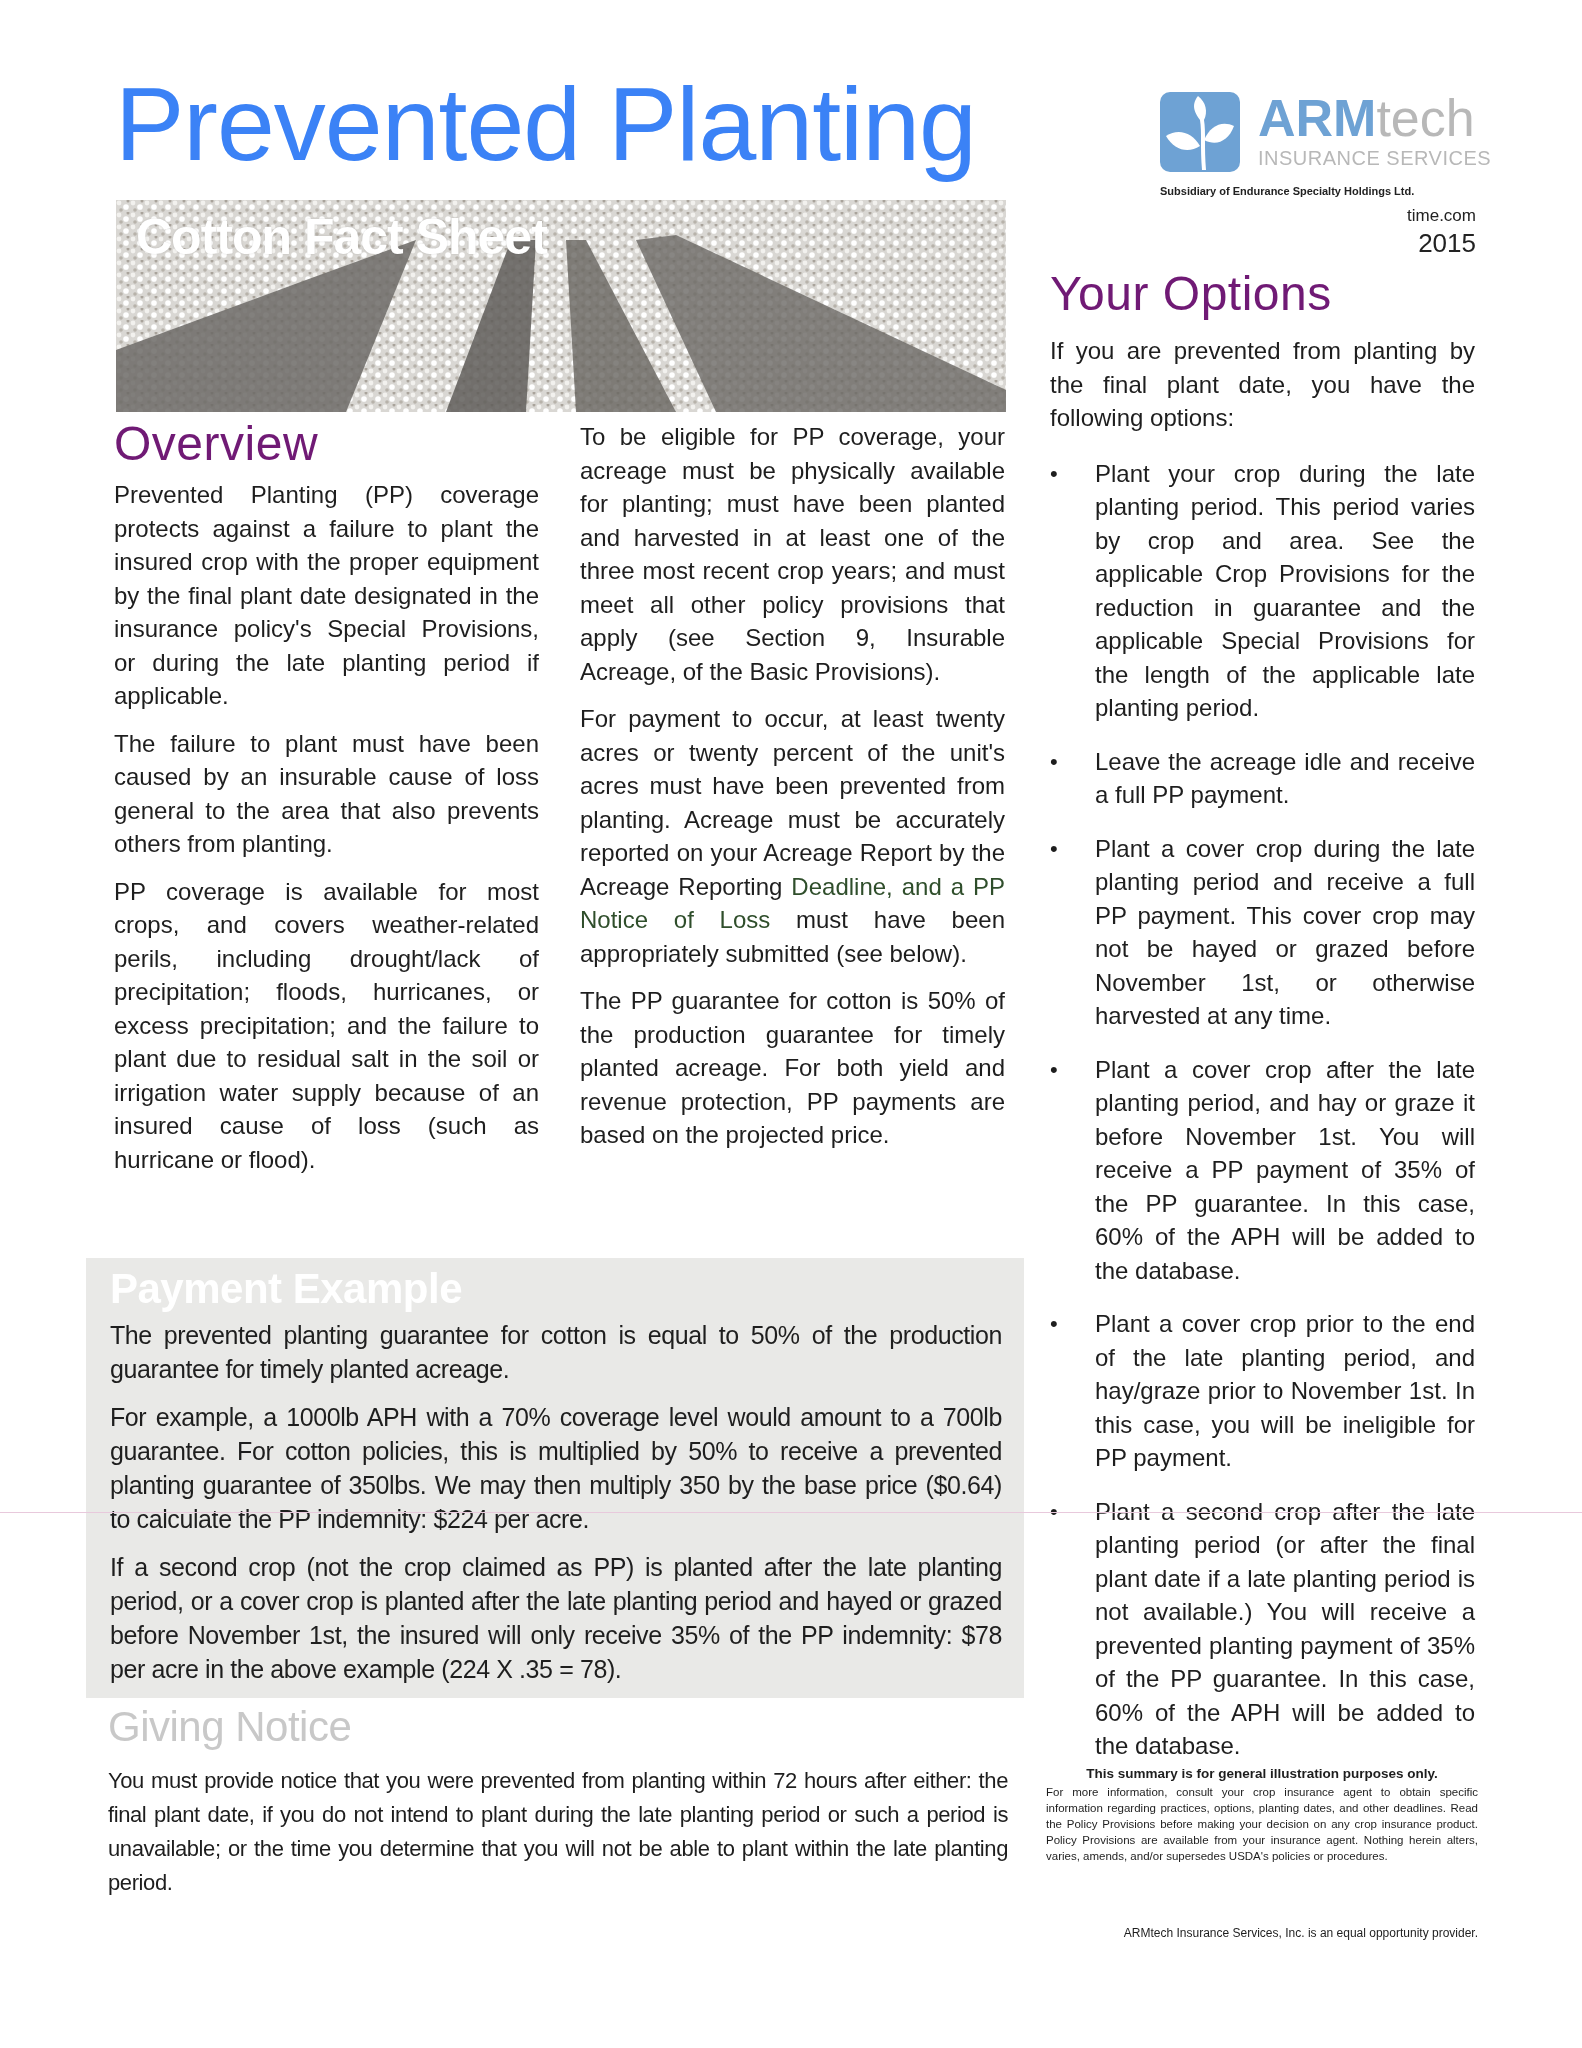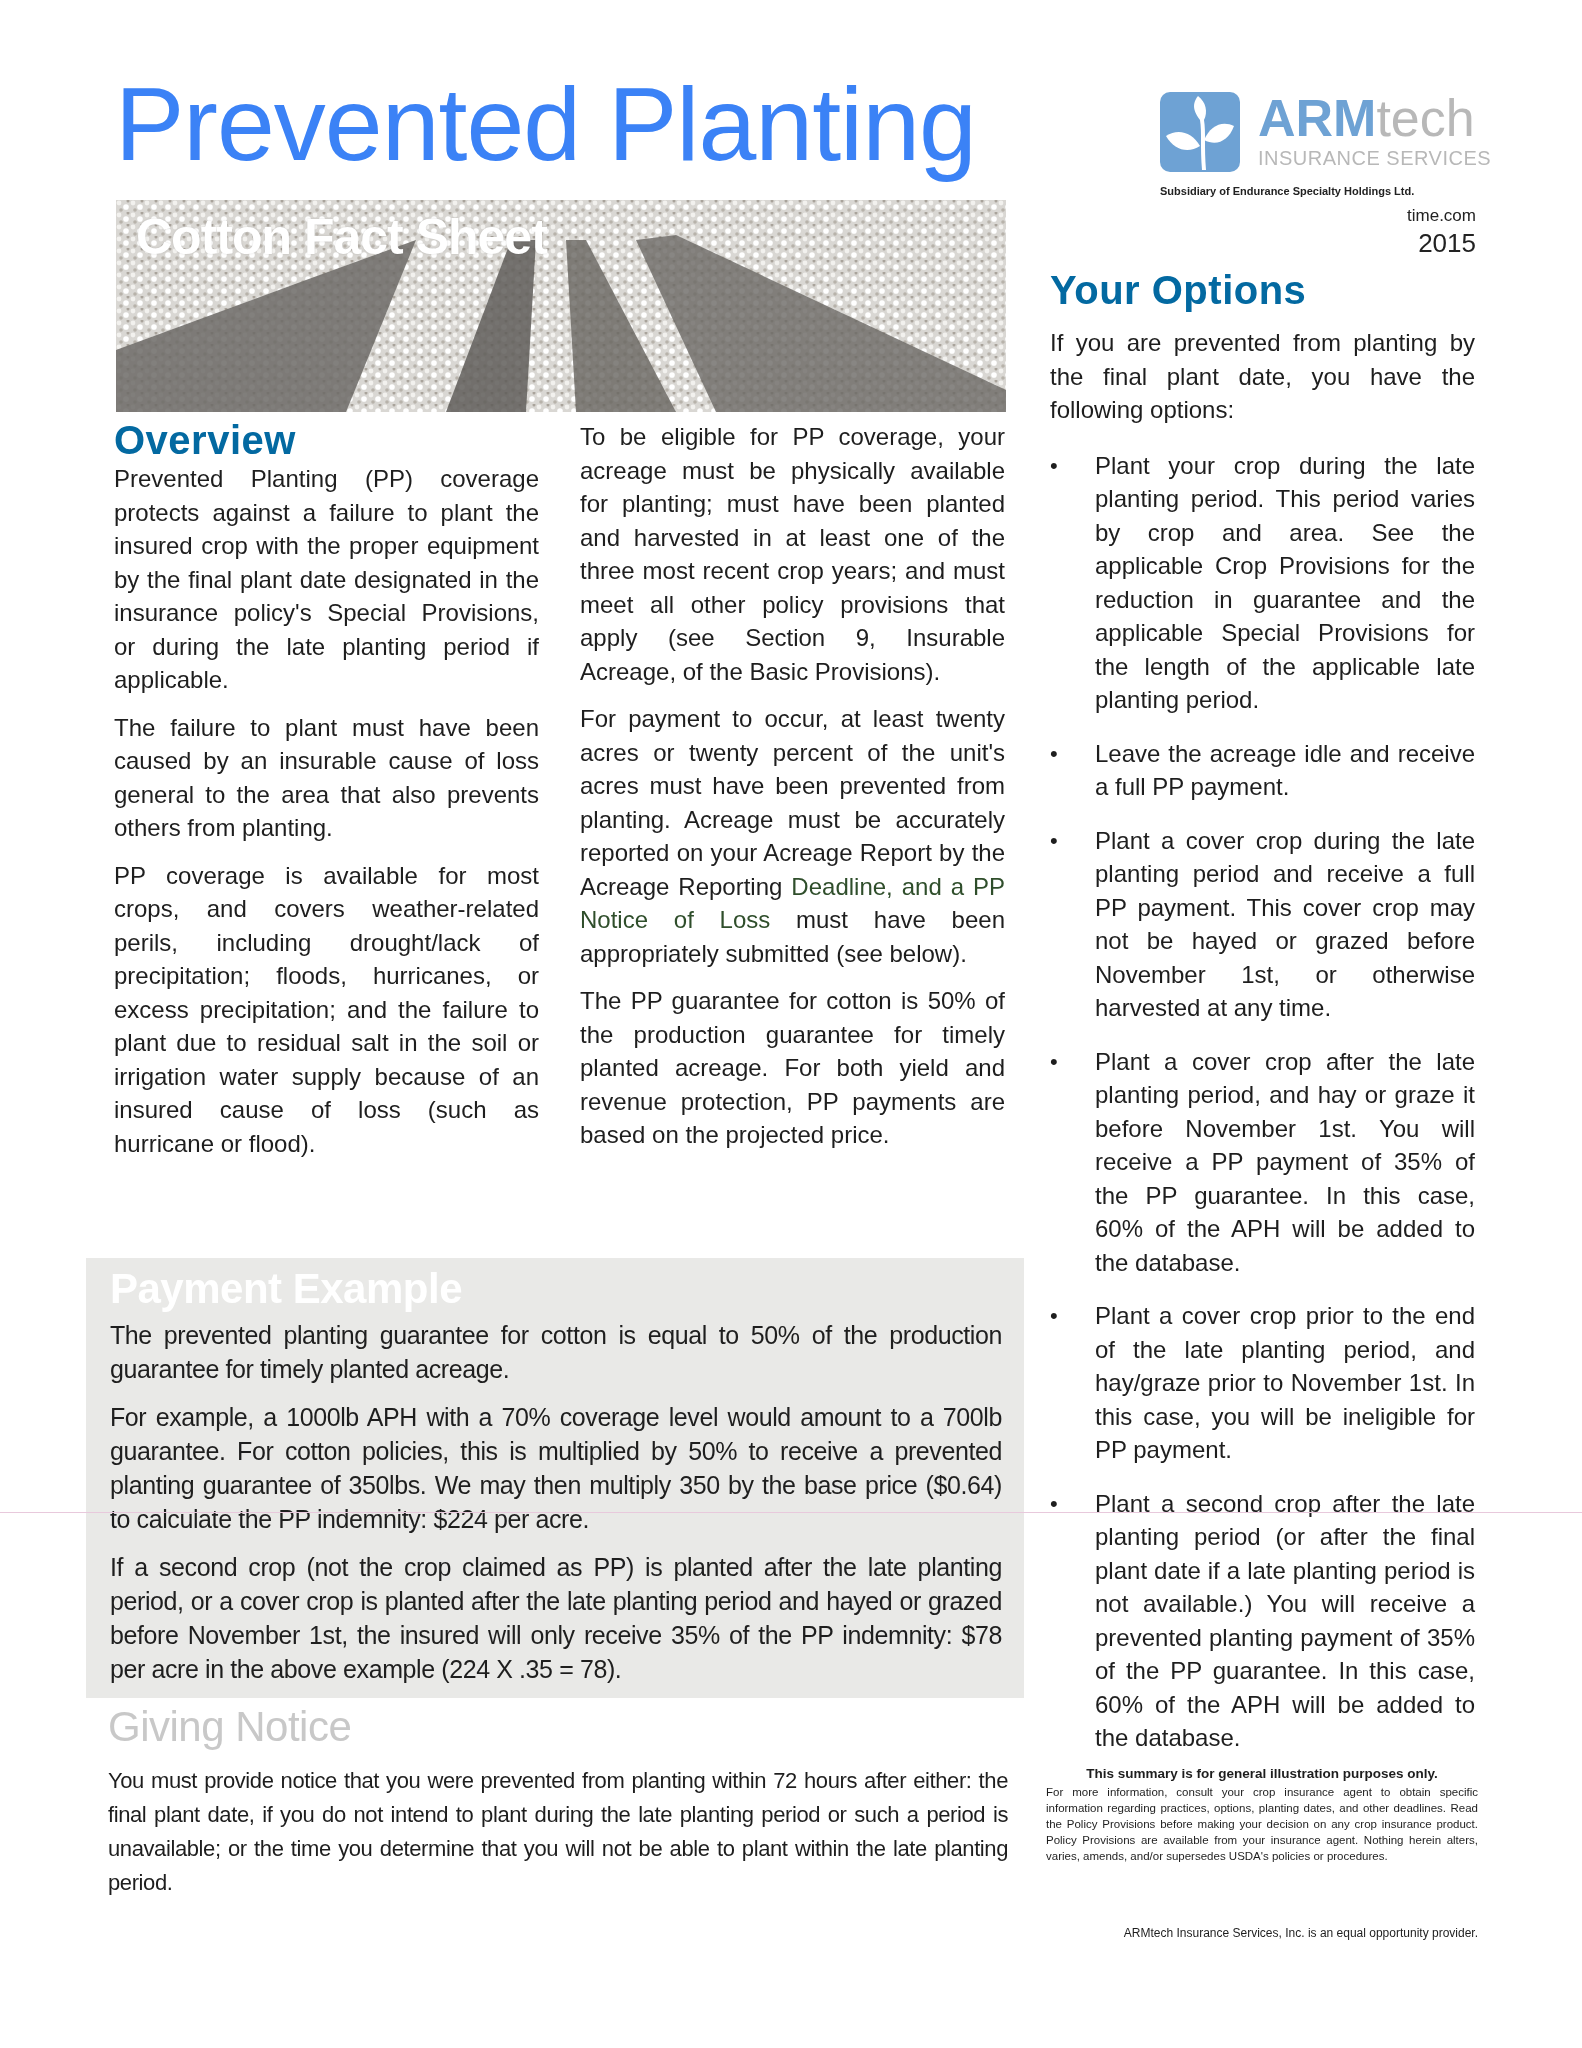--- a/index.html
+++ b/index.html
@@ -15,29 +15,29 @@
 
   .logo { position: absolute; left: 1160px; top: 92px; width: 80px; height: 80px; }
   .brand { position: absolute; left: 1258px; top: 92px; font-size: 52px; line-height: 1; }
   .brand .arm { color: #6ea2d4; font-weight: 700; }
   .brand .tech { color: #b8b8b8; font-weight: 400; }
   .brand-sub { position: absolute; left: 1258px; top: 147px; font-size: 20px; color: #b8b8b8; letter-spacing: 0.5px; }
   .subsidiary { position: absolute; left: 1160px; top: 185px; font-size: 11px; font-weight: 700; color: #222; }
   .site { position: absolute; right: 106px; top: 206px; font-size: 17px; color: #222; }
   .year { position: absolute; right: 106px; top: 228px; font-size: 26px; color: #222; }
 
-  .h2 { font-size: 40px; font-weight: 700; color: #0369a1; letter-spacing: 0.5px; line-height: 1; }
+  .h2 { font-size: 48px; font-weight: 400; color: #701a75; letter-spacing: 0.5px; line-height: 1; }
   .body-text { font-size: 24px; line-height: 33.5px; text-align: justify; color: #1e1e1e; }
   .p { margin-bottom: 14px; }
 
   .col-left { position: absolute; left: 114px; top: 420px; width: 425px; }
   .col-mid { position: absolute; left: 580px; top: 420px; width: 425px; }
   .col-right { position: absolute; left: 1050px; top: 270px; width: 425px; }
 
-  .col-left .h2, .col-mid .h2 { margin-bottom: 2px; }
+  .col-left .h2, .col-mid .h2 { margin-bottom: 10px; }
   .col-right .h2 { margin-bottom: 16px; }
 
   .options-list { list-style: none; margin-top: 22px; }
   .options-list li { position: relative; padding-left: 45px; margin-bottom: 20px; }
   .options-list li .bullet { position: absolute; left: 0; top: 0; font-size: 22px; }
 
   .green { color: #2f4e2b; }
 
   .payment-box { position: absolute; left: 86px; top: 1258px; width: 938px; height: 440px; background: #e9e9e7; }
   .payment-inner { position: absolute; left: 110px; top: 1268px; width: 892px; }

